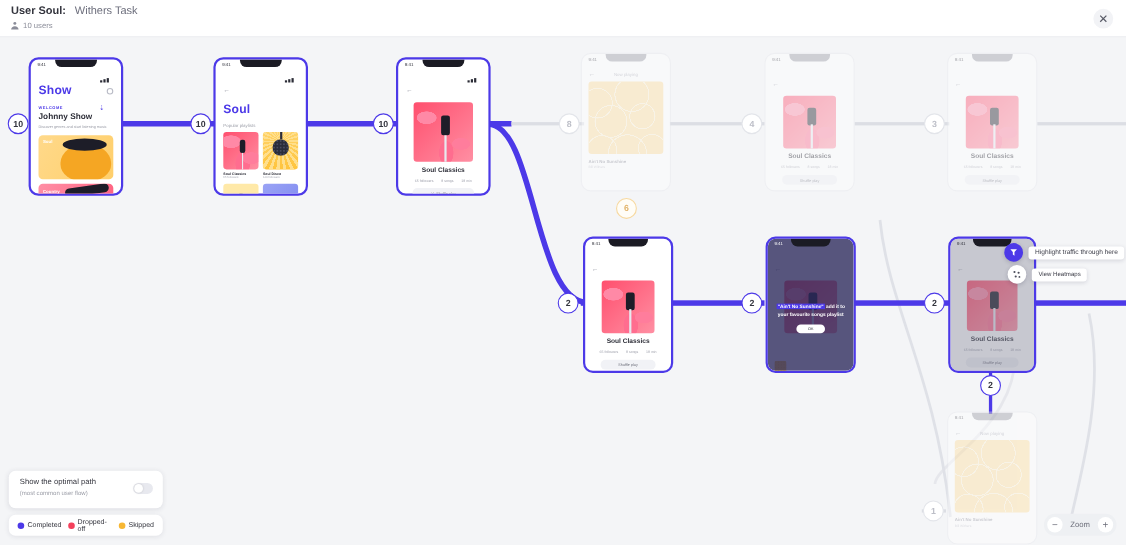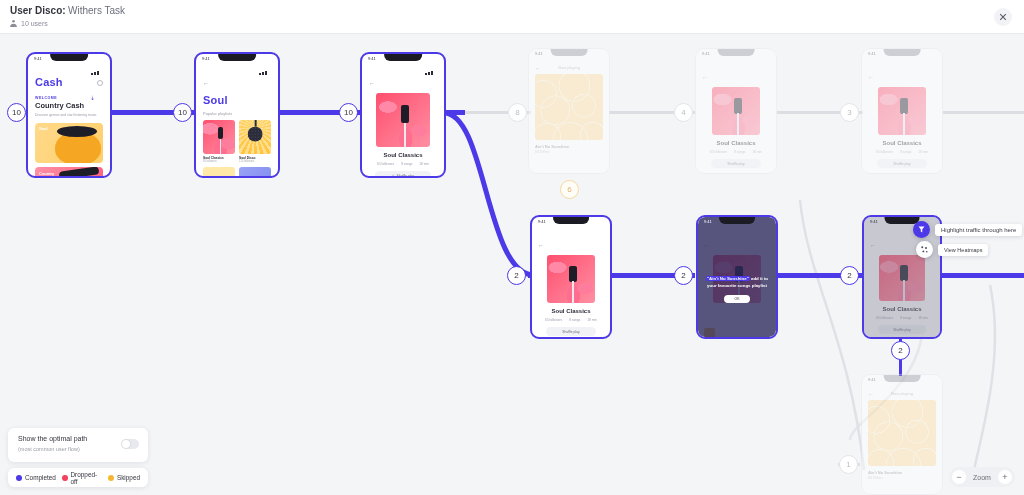--- a/index.html
+++ b/index.html
@@ -25,21 +25,21 @@
     cursor: pointer; color: #5a5c68; font-size: 10px; line-height: 1;
   }
 
   
   .edge { position: absolute; background: #4c39e8; z-index: 2; }
   .edge.grey { background: #dcdee4; }
   .badge {
     position: absolute; width: 19px; height: 19px; border-radius: 50%;
     background: #fff; border: 1px solid #c9cbd4; color: #33343d;
     font-size: 8px; display: flex; align-items: center; justify-content: center;
-    z-index: 12; font-weight: normal;
+    z-index: 12; font-weight: bold;
   }
   .badge.blue { border-color: #4c39e8; color: #33343d; }
   .badge.skip { border-color: #f7d9a0; color: #e2b36a; background:#fffdf7; }
   .badge.faint { border-color: #e3e5ea; color: #bcbec7; }
 
   
   .phone { position: absolute; z-index: 8; }
   .phone .shell {
     position: absolute; inset: 0; border-radius: 9px; background: #fff; overflow: hidden;
     border: 1px solid #e7e8ed;
@@ -182,21 +182,21 @@
 </head>
 <body>
 
 <div id="canvas">
 
   <div class="header">
     <svg class="hdr-users-icon" viewBox="0 0 16 16" fill="#8b8d99">
       <circle cx="8" cy="4" r="2.4"></circle>
         <path d="M2 14c0-3.3 2.7-5.5 6-5.5s6 2.2 6 5.5z"></path>
     </svg>
-    <span class="hdr-title">User Disco:</span>
+    <span class="hdr-title">User Soul:</span>
     <span class="hdr-sub">Withers Task</span>
     <span class="hdr-users">10 users</span>
     <div class="close-btn">
       <svg width="8" height="8" viewBox="0 0 10 10" stroke="#5a5c68" stroke-width="1.4">
         <path d="M1.5 1.5 L8.5 8.5 M8.5 1.5 L1.5 8.5"></path>
       </svg>
     </div>
   </div>
 
   <div class="edge" style="left:110px; top:110px; width:86px; height:5px;"></div>
@@ -239,24 +239,24 @@
 
   <div class="phone active" style="left:26px; top:52px; width:86px; height:126px;">
     <div class="shell">
       <div class="statusbar">
         <div class="notch"></div>
         <span class="sb-time">9:41</span>
         <div class="sb-ind"><i style="height:2px"></i><i style="height:3px"></i><i style="height:4px"></i></div>
       </div>
       <div class="pg">
         <div class="gear"></div>
-        <div class="scr-title">Cash</div>
+        <div class="scr-title">Show</div>
         <div class="scr-kicker">WELCOME</div>
         <div style="position:relative">
-          <div class="scr-name">Country Cash</div>
+          <div class="scr-name">Johnny Show</div>
           <span class="dl-ico" style="top:-7px">⇣</span>
         </div>
         <div class="scr-desc">Discover genres and start listening music</div>
         <div class="home-banner">
           <span class="lbl">Soul</span>
           <div class="bear"></div>
           <div class="hat"></div>
         </div>
         <div class="home-banner2">
           <span class="lbl">Country</span>

